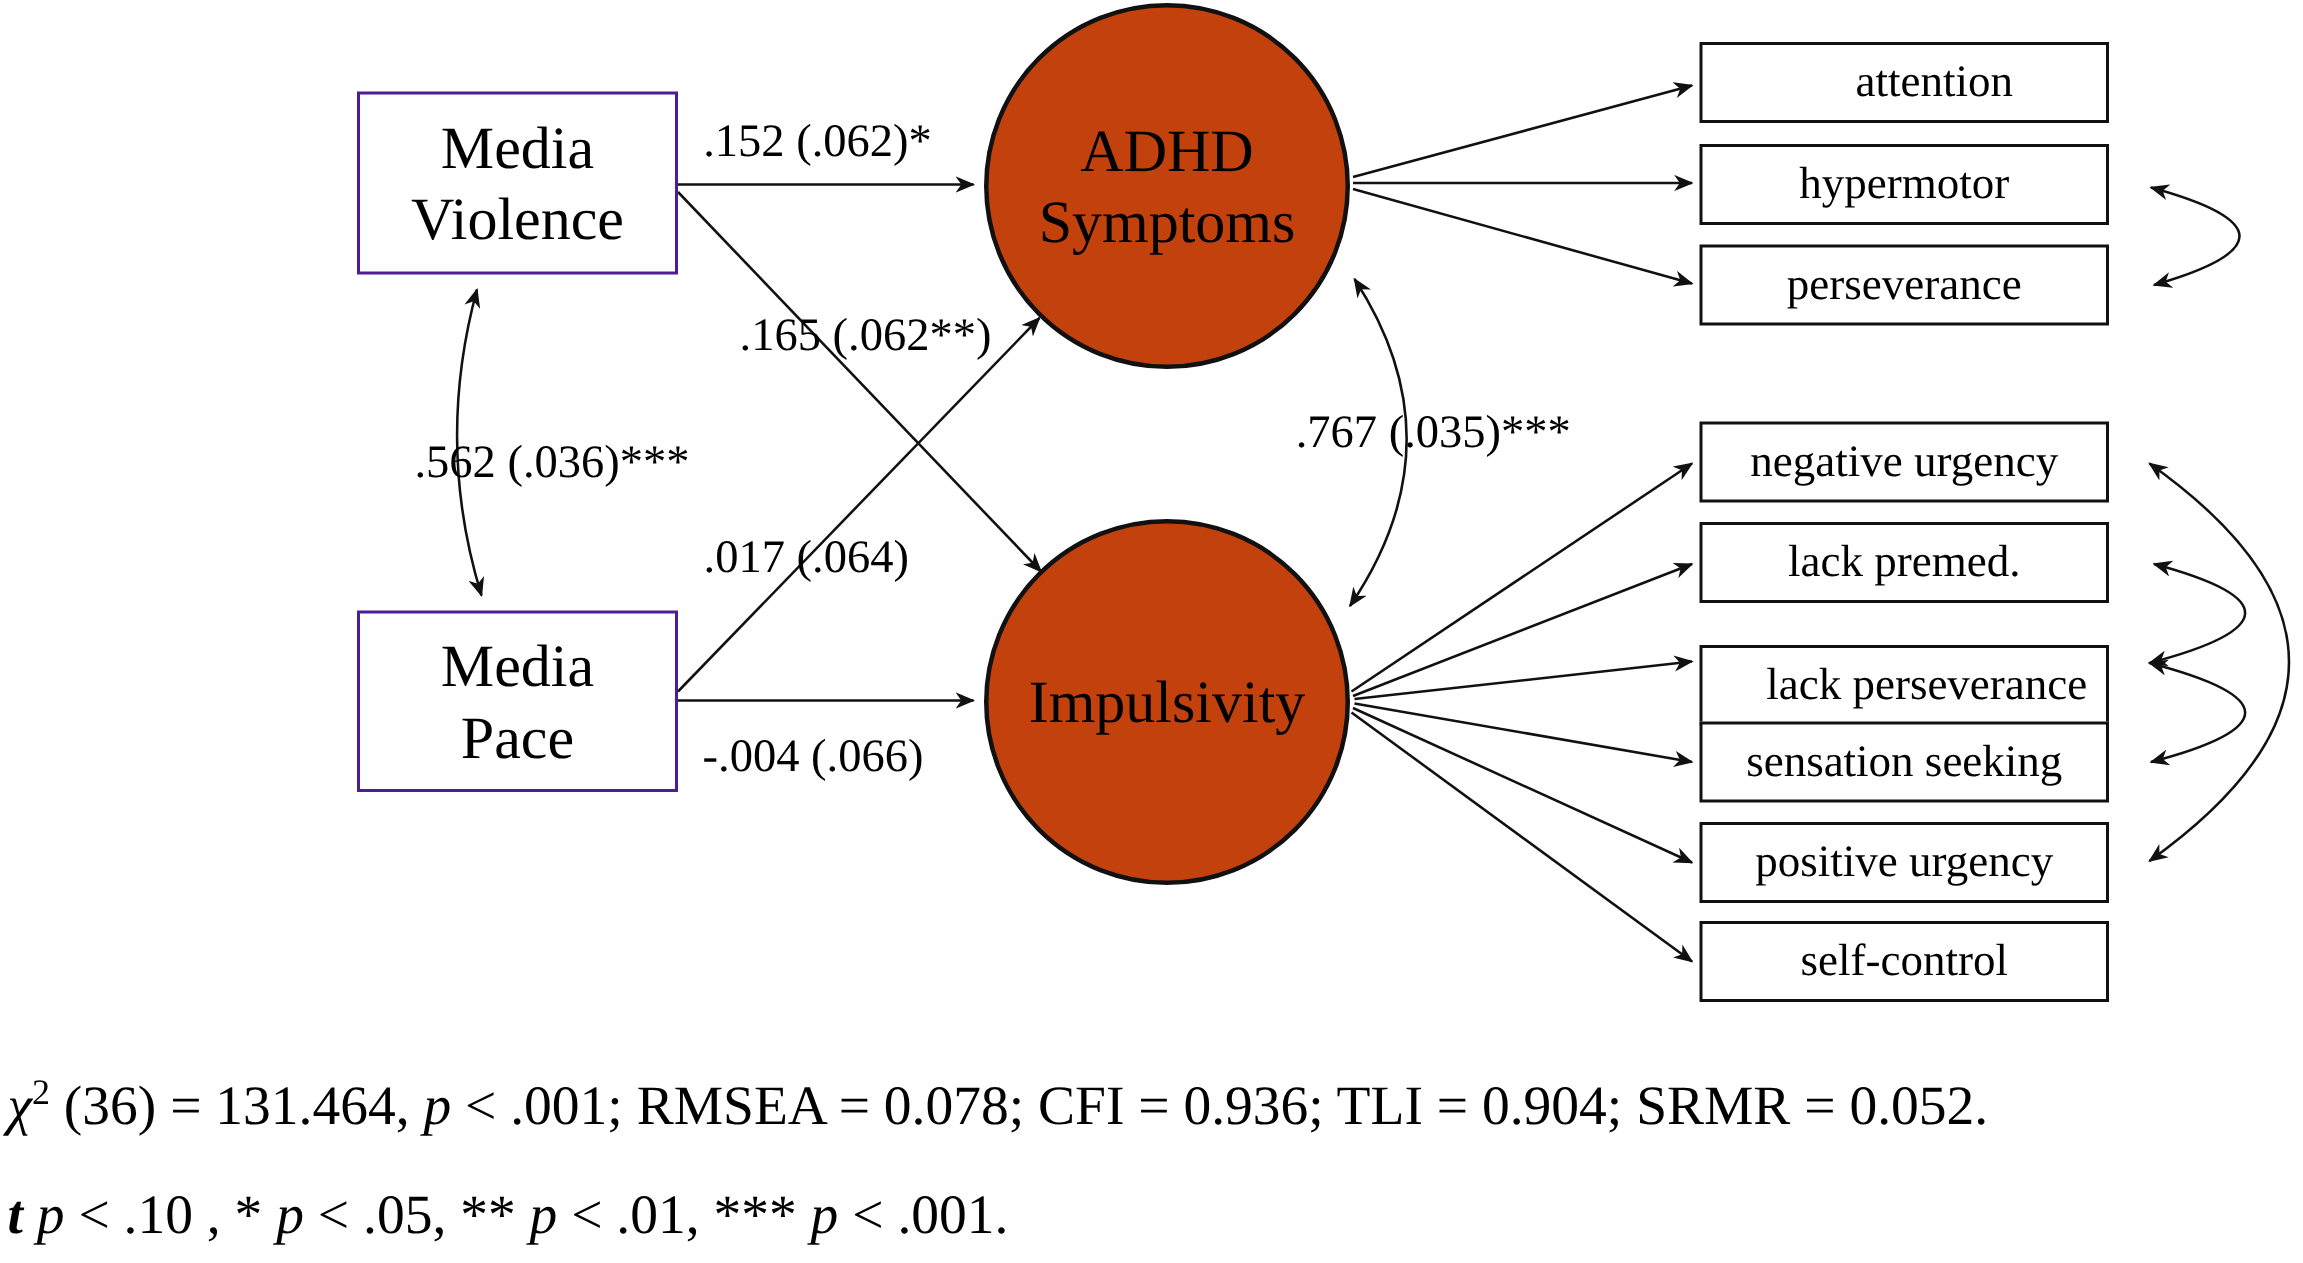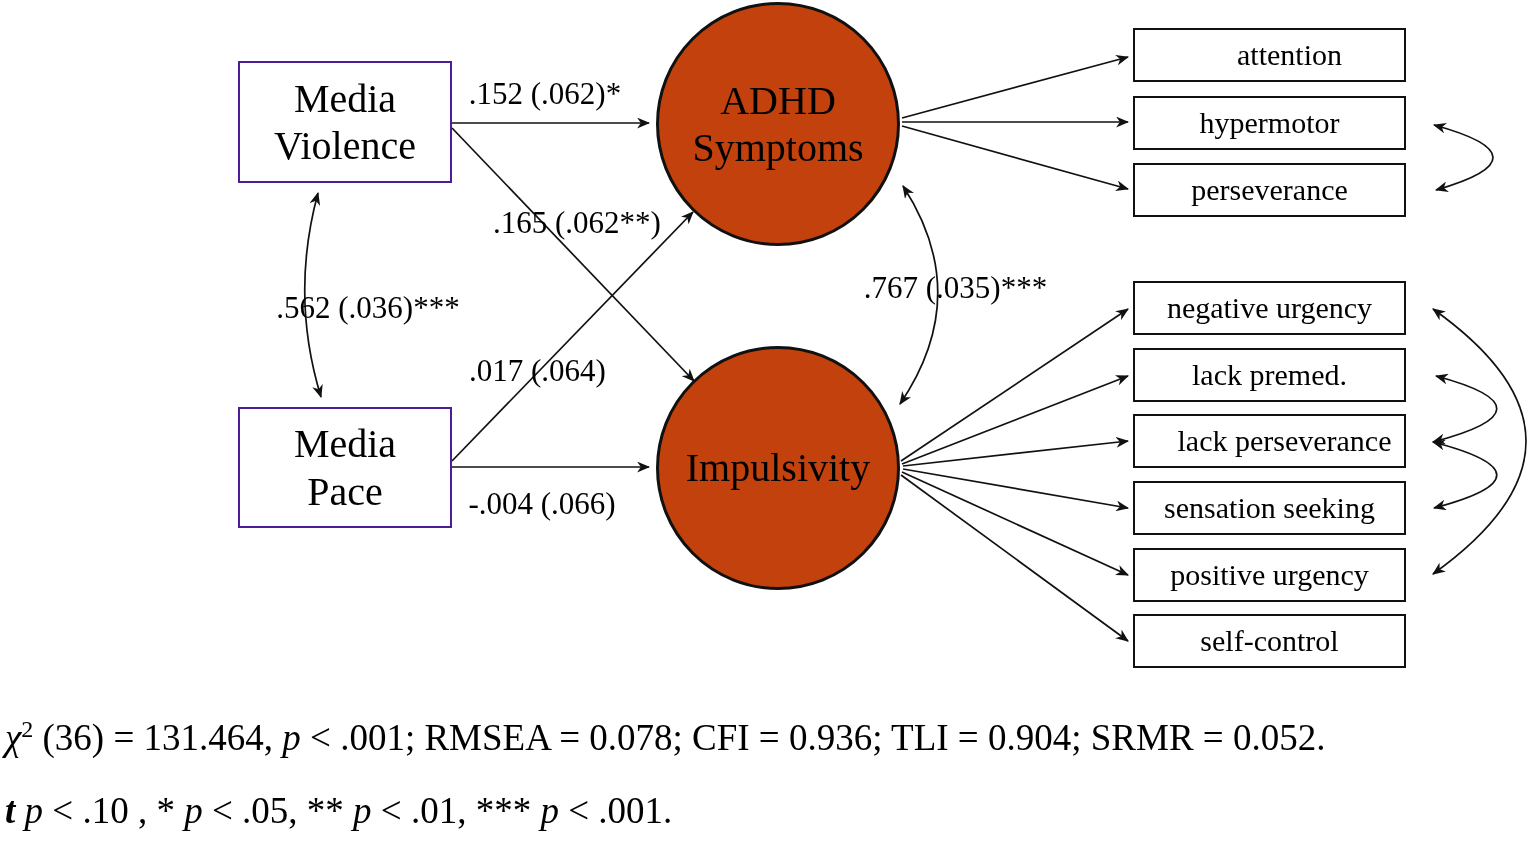--- a/index.html
+++ b/index.html
@@ -97,21 +97,21 @@
   <div class="ind-rect" style="top:163px;">
       <span>perseverance</span>
     </div>
 
   <div class="ind-rect" style="top:281px;">
       <span>negative urgency</span>
     </div>
   <div class="ind-rect" style="top:348px;">
       <span>lack premed.</span>
     </div>
-  <div class="ind-rect" style="top:414px;padding-left:30px;">
+  <div class="ind-rect" style="top:430px;padding-left:30px;">
       <span>lack perseverance</span>
     </div>
   <div class="ind-rect" style="top:481px;">
       <span>sensation seeking</span>
     </div>
   <div class="ind-rect" style="top:548px;">
       <span>positive urgency</span>
     </div>
   <div class="ind-rect" style="top:614px;">
       <span>self-control</span>

